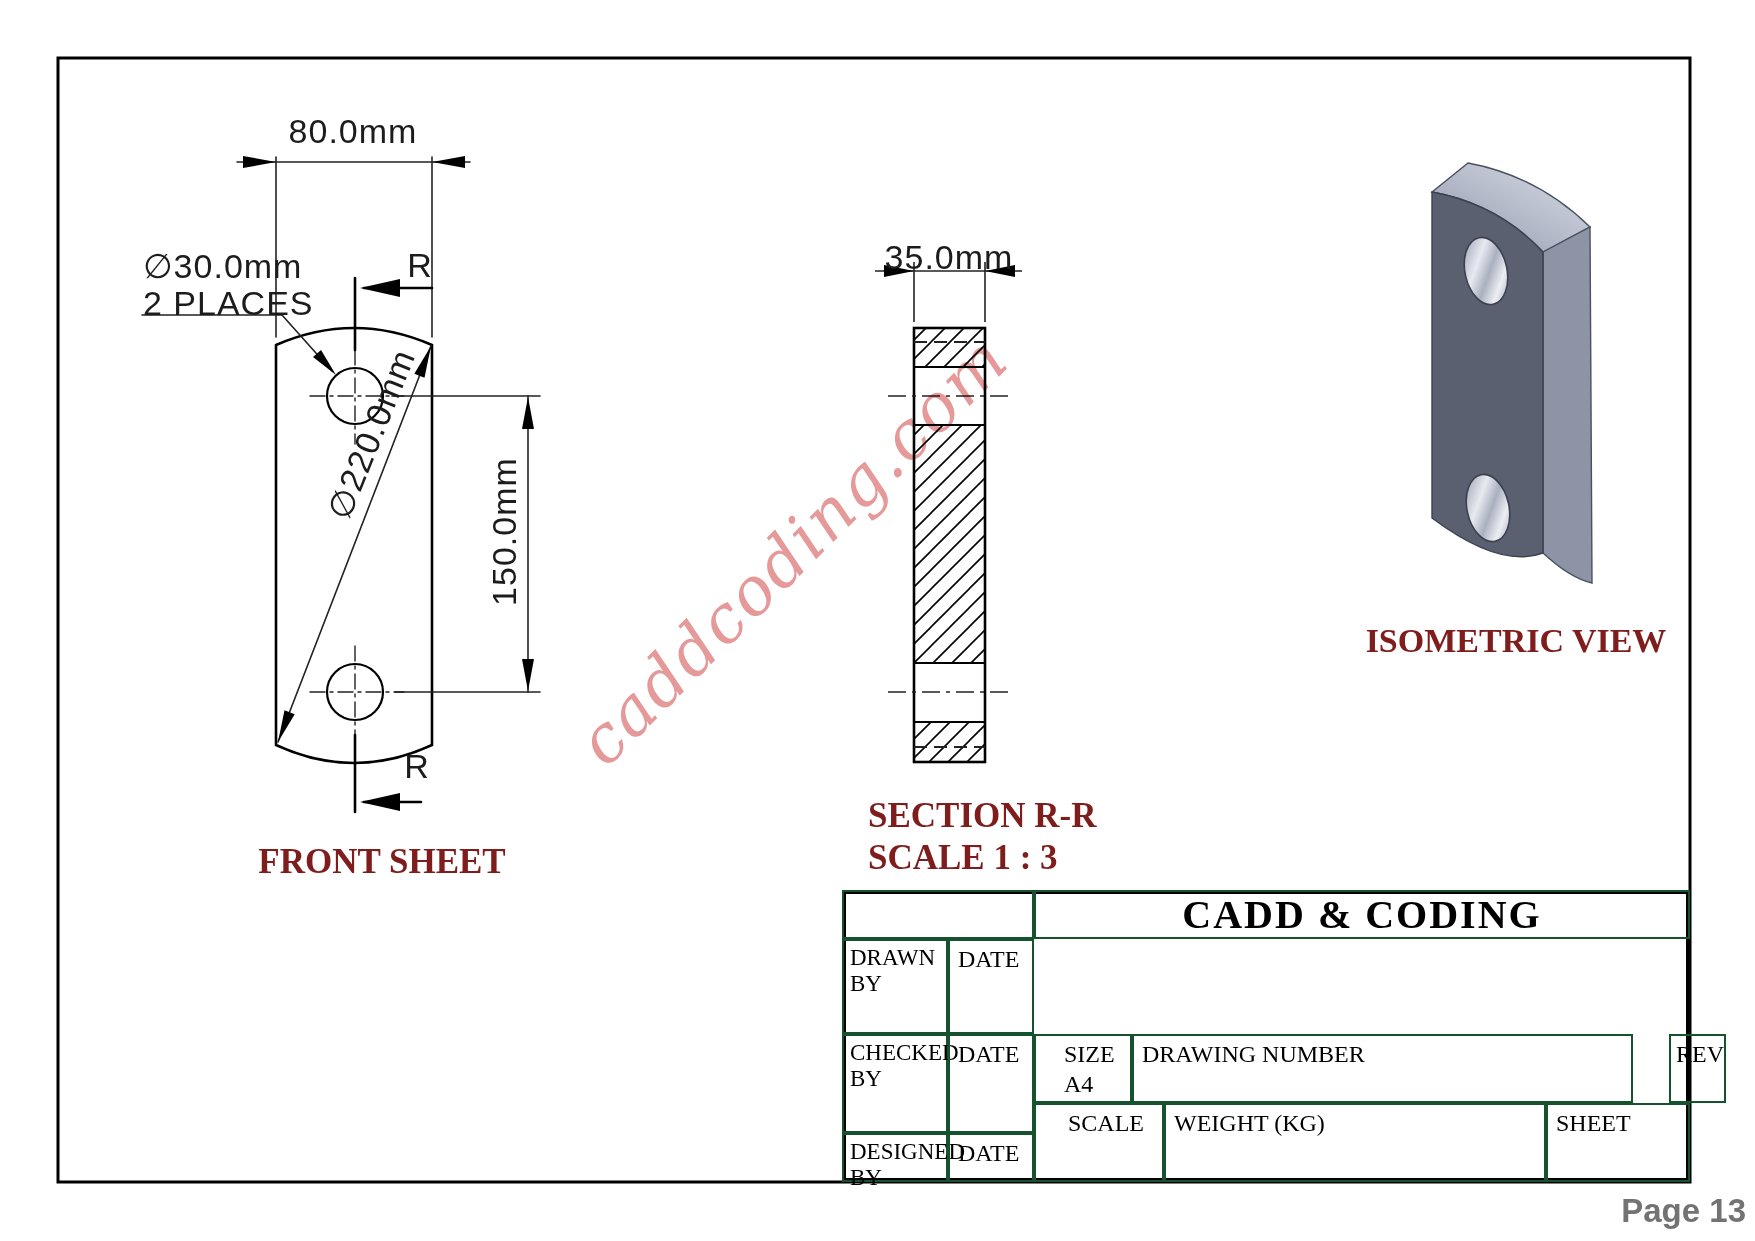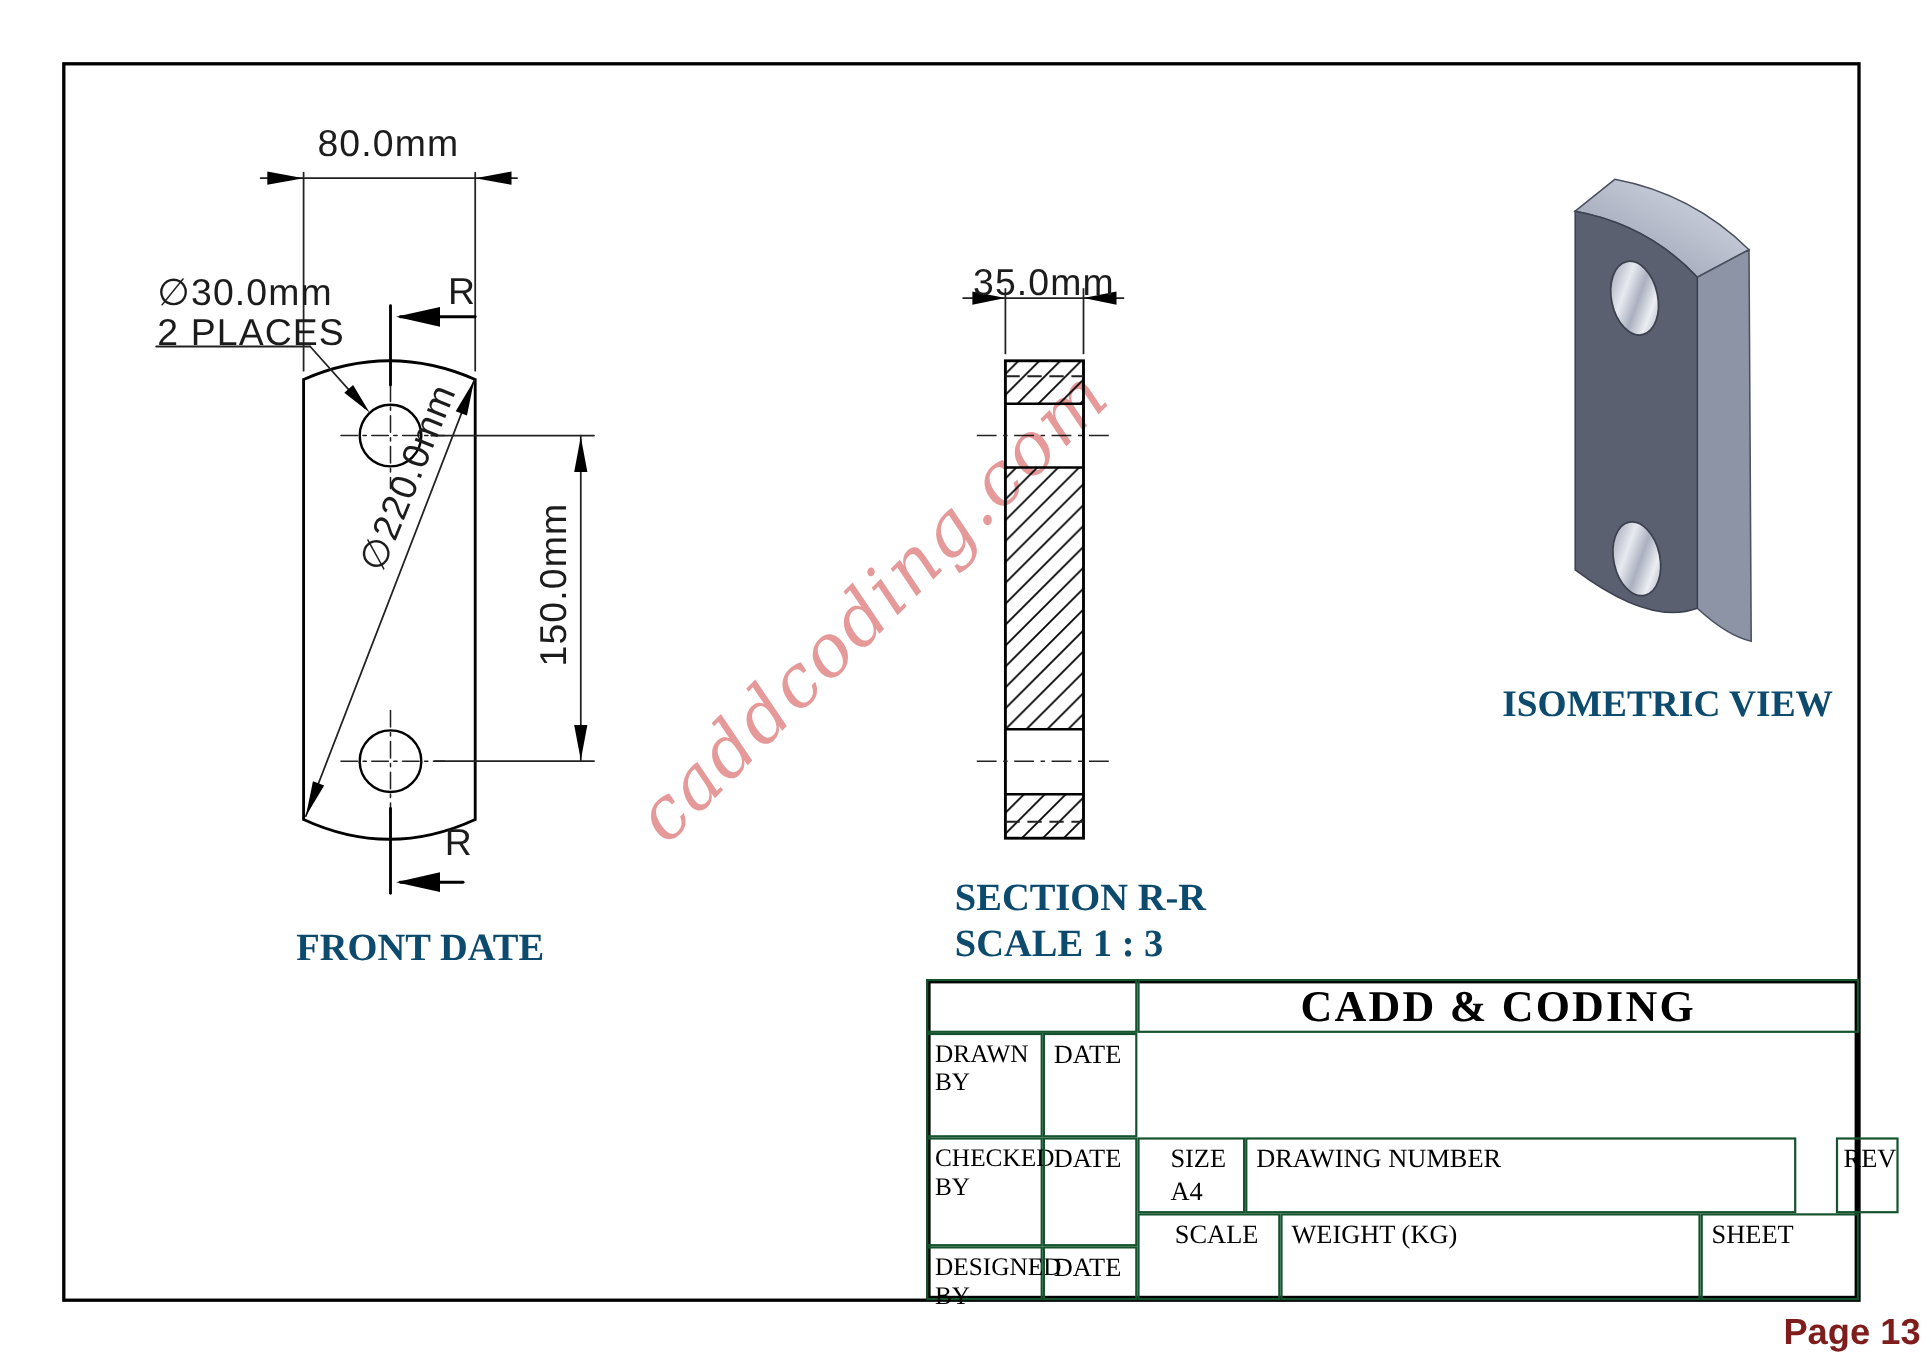--- a/index.html
+++ b/index.html
@@ -3,36 +3,36 @@
 <meta charset="utf-8">
 <style>
   html,body{margin:0;padding:0;background:#ffffff;}
   #canvas{position:relative;width:1755px;height:1241px;background:#ffffff;overflow:hidden;
           font-family:"Liberation Sans","DejaVu Sans",sans-serif;}
   svg{position:absolute;left:0;top:0;}
   .txt{position:absolute;color:#111;white-space:nowrap;}
   .dim{font-family:"Liberation Sans","DejaVu Sans",sans-serif;font-size:34px;font-weight:400;
        letter-spacing:1px;color:#1c1c1c;}
   .viewlabel{font-family:"Liberation Serif","DejaVu Serif",serif;font-weight:bold;
-             font-size:35px;color:#0c4a6e;}
+             font-size:35px;color:#7f1d1d;}
   .center{text-align:center;}
   
   .tb-cell{position:absolute;border:2px solid #14532d;box-sizing:border-box;
            font-family:"Liberation Serif","DejaVu Serif",serif;color:#000;}
   .tb-label{display:block;font-size:24px;line-height:1.15;padding:5px 0 0 8px;}
   .tb-by{font-size:23px;padding:4px 0 0 6px;white-space:normal;}
   .tb-outer{position:absolute;border:4px solid #000;box-sizing:border-box;}
   .company{display:flex;align-items:center;justify-content:center;height:100%;
            font-size:40px;font-weight:bold;letter-spacing:2px;}
   #watermark{position:absolute;left:478px;top:512px;width:630px;text-align:center;
              font-family:"DejaVu Serif","Liberation Serif",serif;font-style:italic;
              font-size:66px;letter-spacing:2px;color:rgba(222,128,128,0.8);
              transform:rotate(-45deg);mix-blend-mode:multiply;pointer-events:none;}
   #page-label{position:absolute;right:9px;top:1192px;font-size:33px;font-weight:bold;
-              font-family:"Liberation Sans","DejaVu Sans",sans-serif;color:#7f1d1d;}
+              font-family:"Liberation Sans","DejaVu Sans",sans-serif;color:#737373;}
 </style>
 </head>
 <body>
 
 <div id="canvas">
 
   <svg width="1755" height="1241" viewBox="0 0 1755 1241">
     <defs>
       <pattern id="hatch" patternUnits="userSpaceOnUse" width="19" height="19">
         <path d="M0,19 L19,0 M-5,5 L5,-5 M14,24 L24,14" stroke="#000" stroke-width="1.6" fill="none"></path>
@@ -155,21 +155,21 @@
 
   <div class="txt dim center" style="left:253px;top:112px;width:200px;">80.0mm</div>
   <div class="txt dim" style="left:143px;top:246px;">∅30.0mm</div>
   <div class="txt dim" style="left:143px;top:284px;">2 PLACES</div>
   <div class="txt dim center" style="left:405px;top:246px;width:30px;">R</div>
   <div class="txt dim center" style="left:402px;top:747px;width:30px;">R</div>
   <div class="txt dim center" style="left:281px;top:414px;width:180px;transform:rotate(-68deg);">∅220.0mm</div>
   <div class="txt dim center" style="left:424px;top:512px;width:160px;transform:rotate(-90deg);">150.0mm</div>
   <div class="txt dim center" style="left:849px;top:238px;width:200px;">35.0mm</div>
 
-  <div class="txt viewlabel center" style="left:232px;top:842px;width:300px;">FRONT DATE</div>
+  <div class="txt viewlabel center" style="left:232px;top:842px;width:300px;">FRONT SHEET</div>
   <div class="txt viewlabel" style="left:868px;top:796px;">SECTION R-R</div>
   <div class="txt viewlabel" style="left:868px;top:838px;">SCALE 1 : 3</div>
   <div class="txt viewlabel center" style="left:1356px;top:622px;width:320px;font-size:34px;">ISOMETRIC VIEW</div>
 
   <div id="watermark">caddcoding.com</div>
 
   <div class="tb-outer" style="left:842px;top:890px;width:848px;height:292px;"></div>
 
   <div class="tb-cell" style="left:842px;top:890px;width:192px;height:49px;"></div>
   <div class="tb-cell" style="left:1034px;top:890px;width:656px;height:49px;">

